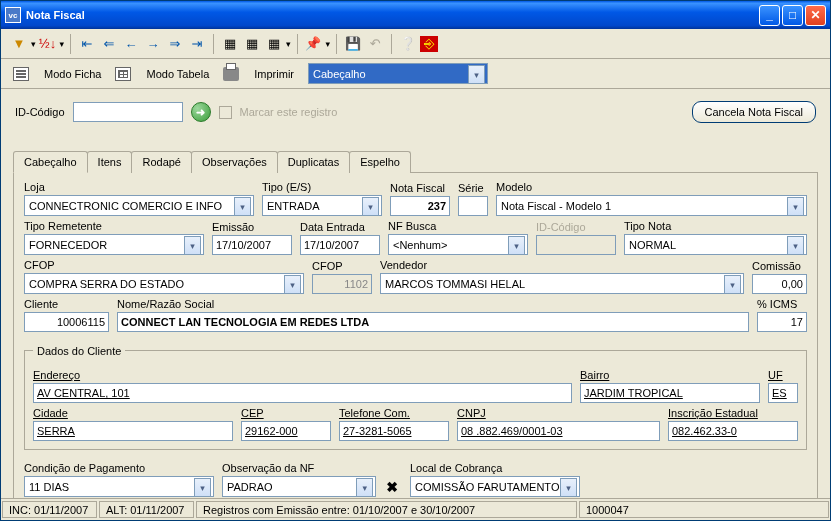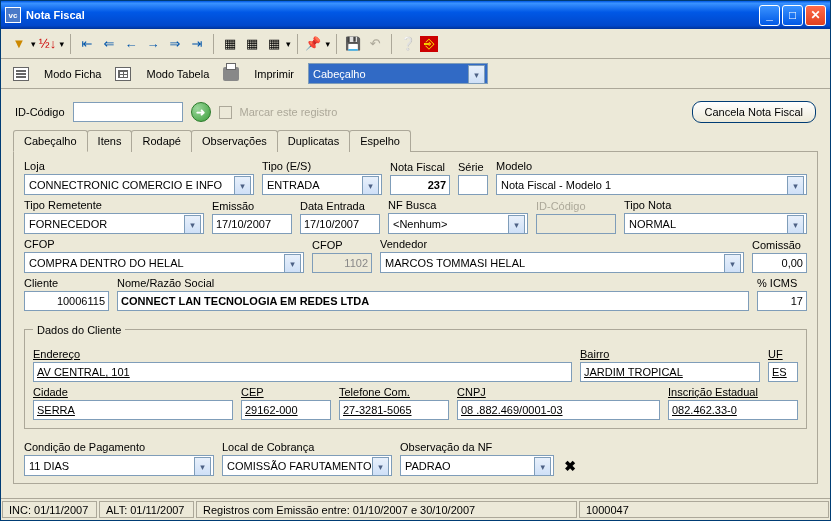--- a/index.html
+++ b/index.html
@@ -18,21 +18,21 @@
 .modebar { height: 30px; background: #ece9d8; border-bottom: 1px solid #aca899; display: flex; align-items: center; padding: 0 12px; gap: 14px; }
 .modeitem { display: flex; align-items: center; gap: 15px; cursor: pointer; }
 .modeicon { width: 16px; height: 14px; border: 1px solid #666; background: #fff; display: inline-block; position: relative; }
 .modeicon.ficha::after { content: ''; position: absolute; left: 2px; top: 2px; right: 2px; height: 2px; background: #666; box-shadow: 0 3px 0 #666, 0 6px 0 #666; }
 .modeicon.tabela::after { content: ''; position: absolute; inset: 2px; border: 1px solid #666; background: linear-gradient(#666 1px, transparent 1px) 0 0/100% 3px, linear-gradient(90deg, #666 1px, transparent 1px) 0 0/4px 100%; }
 .printicon { width: 16px; height: 14px; background: #888; border-radius: 2px; position: relative; }
 .printicon::before { content: ''; position: absolute; top: -4px; left: 3px; right: 3px; height: 5px; background: #fff; border: 1px solid #666; }
 .combosel { height: 21px; border: 1px solid #7f9db9; background: #fff; padding: 0 18px 0 4px; position: relative; display: inline-flex; align-items: center; cursor: pointer; }
 .combosel.selected { background: #316ac5; color: #fff; }
 .combosel::after { content: '▾'; position: absolute; right: 2px; top: 1px; width: 15px; height: 17px; background: linear-gradient(#e8f0fb,#cfe0f7); border: 1px solid #7f9db9; color: #4d6185; display: flex; align-items: center; justify-content: center; font-size: 9px; }
-.content { flex: 1; padding: 8px 12px; display: flex; flex-direction: column; gap: 2px; overflow: hidden; }
+.content { flex: 1; padding: 8px 12px; display: flex; flex-direction: column; gap: 23px; overflow: hidden; }
 .idrow { display: flex; align-items: center; gap: 8px; padding: 4px 2px; }
 .label { color: #000; }
 .input { height: 20px; border: 1px solid #7f9db9; background: #fff; padding: 0 3px; }
 .input.ro { background: #ece9d8; color: #888; }
 .gobtn { width: 20px; height: 20px; border-radius: 50%; background: radial-gradient(circle at 30% 30%, #9dd89d, #3a9d3a); border: 1px solid #2a7a2a; display: flex; align-items: center; justify-content: center; color: #fff; font-weight: bold; cursor: pointer; font-size: 11px; }
 .checkbox { width: 13px; height: 13px; border: 1px solid #aca899; background: #ece9d8; display: inline-block; }
 .disabled { color: #aca899; }
 .button { height: 22px; padding: 0 12px; border: 1px solid #003c74; background: linear-gradient(#fff, #ece9d8); border-radius: 9px; cursor: pointer; display: inline-flex; align-items: center; }
 .tabs { display: flex; border-bottom: 1px solid #aca899; gap: 0; }
 .tab { padding: 4px 10px; border: 1px solid #aca899; border-bottom: none; background: #ece9d8; cursor: pointer; position: relative; top: 1px; border-radius: 3px 3px 0 0; margin-right: -1px; }
@@ -190,21 +190,21 @@
             <div class="combosel">
                 <span>NORMAL</span>
               </div>
           </div>
         </div>
 
         <div class="row">
           <div class="field" style="width:280px">
             <span class="label">CFOP</span>
             <div class="combosel">
-                <span>COMPRA DENTRO DO HELAL</span>
+                <span>COMPRA SERRA DO ESTADO</span>
               </div>
           </div>
           <div class="field" style="width:60px">
             <span class="label">CFOP</span>
             <input class="input ro" style="text-align: right;" readonly="" value="1102">
           </div>
           <div class="field" style="flex:1">
             <span class="label">Vendedor</span>
             <div class="combosel">
                 <span>MARCOS TOMMASI HELAL</span>
@@ -269,37 +269,37 @@
               <input class="input" value="082.462.33-0" style="">
             </div>
           </div>
         </div>
 
         <div class="row" style="margin-top:8px">
           <div class="field" style="width:190px">
             <span class="label">Condição de Pagamento</span>
             <div class="combosel">
                 <span>11 DIAS</span>
-              </div>
-          </div>
-          <div class="field" style="width:170px">
-            <span class="label">Local de Cobrança</span>
-            <div class="combosel">
-                <span>COMISSÃO FARUTAMENTO</span>
               </div>
           </div>
           <div class="field" style="width:180px">
             <span class="label">Observação da NF</span>
             <div style="display:flex;align-items:center;gap:6px">
               <div class="combosel" style="flex:1">
                   <span>PADRAO</span>
                 </div>
               <span class="xbtn">✖</span>
             </div>
           </div>
+          <div class="field" style="width:170px">
+            <span class="label">Local de Cobrança</span>
+            <div class="combosel">
+                <span>COMISSÃO FARUTAMENTO</span>
+              </div>
+          </div>
         </div>
       </div>
     </div>
   </div>
 
   <div class="statusbar">
     <div class="statuscell" style="width:95px">INC: 01/11/2007</div>
     <div class="statuscell" style="width:95px">ALT: 01/11/2007</div>
     <div class="statuscell" style="flex:1">Registros com Emissão entre: 01/10/2007 e 30/10/2007</div>
     <div class="statuscell" style="width:250px">1000047</div>

